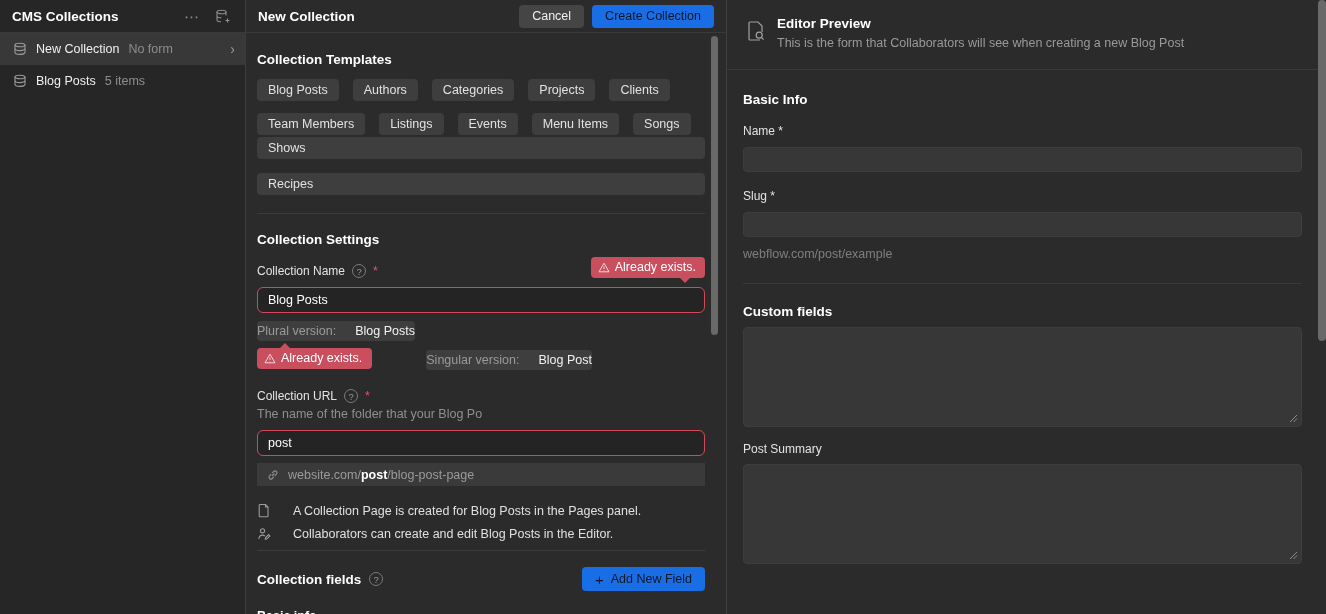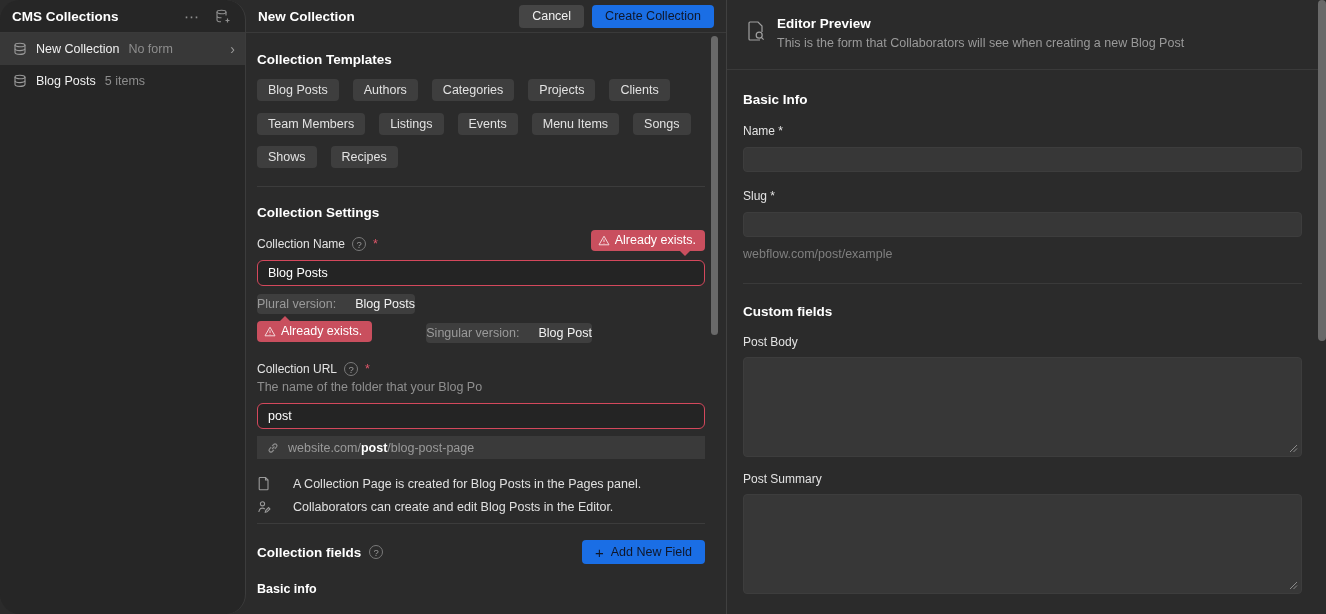--- a/index.html
+++ b/index.html
@@ -2,21 +2,21 @@
 <html><head>
 <meta charset="utf-8">
 <style>
   * { margin:0; padding:0; box-sizing:border-box; }
   html,body { width:1326px; height:614px; overflow:hidden; background:#242424;
     font-family:"Liberation Sans", sans-serif; color:#e8e8e8; }
   .app { position:relative; width:1326px; height:614px; background:#2b2b2b; }
 
   
   .sidebar { position:absolute; left:0; top:0; width:246px; height:614px;
-    background:#262626; border-right:1px solid #3c3c3c;border-radius:20px; }
+    background:#262626; border-right:1px solid #3c3c3c; }
   .sidebar-header { height:33px; display:flex; align-items:center;
     padding:0 14px 0 12px; border-bottom:1px solid #3a3a3a; }
   .sidebar-title { font-size:13.5px; font-weight:bold; color:#ffffff; flex:1; }
   .sidebar-header .hicon { color:#8f8f8f; margin-left:14px; display:flex; align-items:center; cursor:pointer; }
   .ellipsis { font-size:15px; letter-spacing:1px; line-height:1; }
   .side-item { height:32px; display:flex; align-items:center; gap:9px;
     padding:0 10px 0 13px; cursor:pointer; }
   .side-item.selected { background:#383838; }
   .side-item .db { flex:0 0 auto; display:flex; }
   .side-label { font-size:12.5px; color:#f0f0f0; }
@@ -29,21 +29,21 @@
     border-bottom:1px solid #3a3a3a; }
   .mid-title { font-size:13.5px; font-weight:bold; color:#fff; flex:1; }
   .btn { border:none; border-radius:4px; font-family:inherit; font-size:12.5px;
     cursor:pointer; padding:0 13px; height:23px; }
   .btn-gray { background:#454545; color:#f0f0f0; margin-right:8px; }
   .btn-blue { background:#1a6ee5; color:#0f172a; }
   .mid-content { padding:0 21px 0 11px; position:relative; }
   .sec-h { font-size:13.5px; font-weight:bold; color:#fff; }
   .h-templates { margin-top:19px; }
   .chip-row { display:flex; gap:14px; }
-  .chip-row.r1 { margin-top:12px; } .chip-row.r2 { margin-top:12px; } .chip-row.r3 { margin-top:11px; }
+  .chip-row.r1 { margin-top:12px; } .chip-row.r2 { margin-top:12px; } .chip-row.r3 { margin-top:2px;flex-direction:column; }
   .chip { background:#3e3e3e; color:#e2e2e2; font-size:12.5px; border-radius:4px;
     padding:4px 11px; cursor:pointer; white-space:nowrap; }
   .divider { height:1px; background:#3c3c3c; }
   .d1 { margin-top:18px; } .d2 { margin-top:9px; }
   .h-settings { margin-top:18px; }
 
   .field-group { position:relative; }
   .label-row { display:flex; align-items:center; gap:7px; font-size:12.5px; color:#e6e6e6; }
   .name-group { margin-top:17px; }
   .help-circle { width:14px; height:14px; border:1px solid #7a7a7a; color:#9a9a9a;
@@ -318,21 +318,20 @@
       <input class="r-input" style="">
 
       <div class="r-label r-slug-label">Slug *</div>
       <input class="r-input" style="">
       <div class="r-helper">webflow.com/post/example</div>
 
       <div class="r-div"></div>
 
       <div class="r-h r-custom">Custom fields</div>
 
-      <div class="r-label r-body-label">Post Body</div>
       <div class="r-textarea">
         <svg class="resize-handle" width="10" height="10" viewBox="0 0 10 10" stroke="#8a8a8a" stroke-width="1">
           <path d="M2 9 L9 2 M5.5 9 L9 5.5"></path>
         </svg>
       </div>
 
       <div class="r-label r-summary-label">Post Summary</div>
       <div class="r-textarea">
         <svg class="resize-handle" width="10" height="10" viewBox="0 0 10 10" stroke="#8a8a8a" stroke-width="1">
           <path d="M2 9 L9 2 M5.5 9 L9 5.5"></path>

